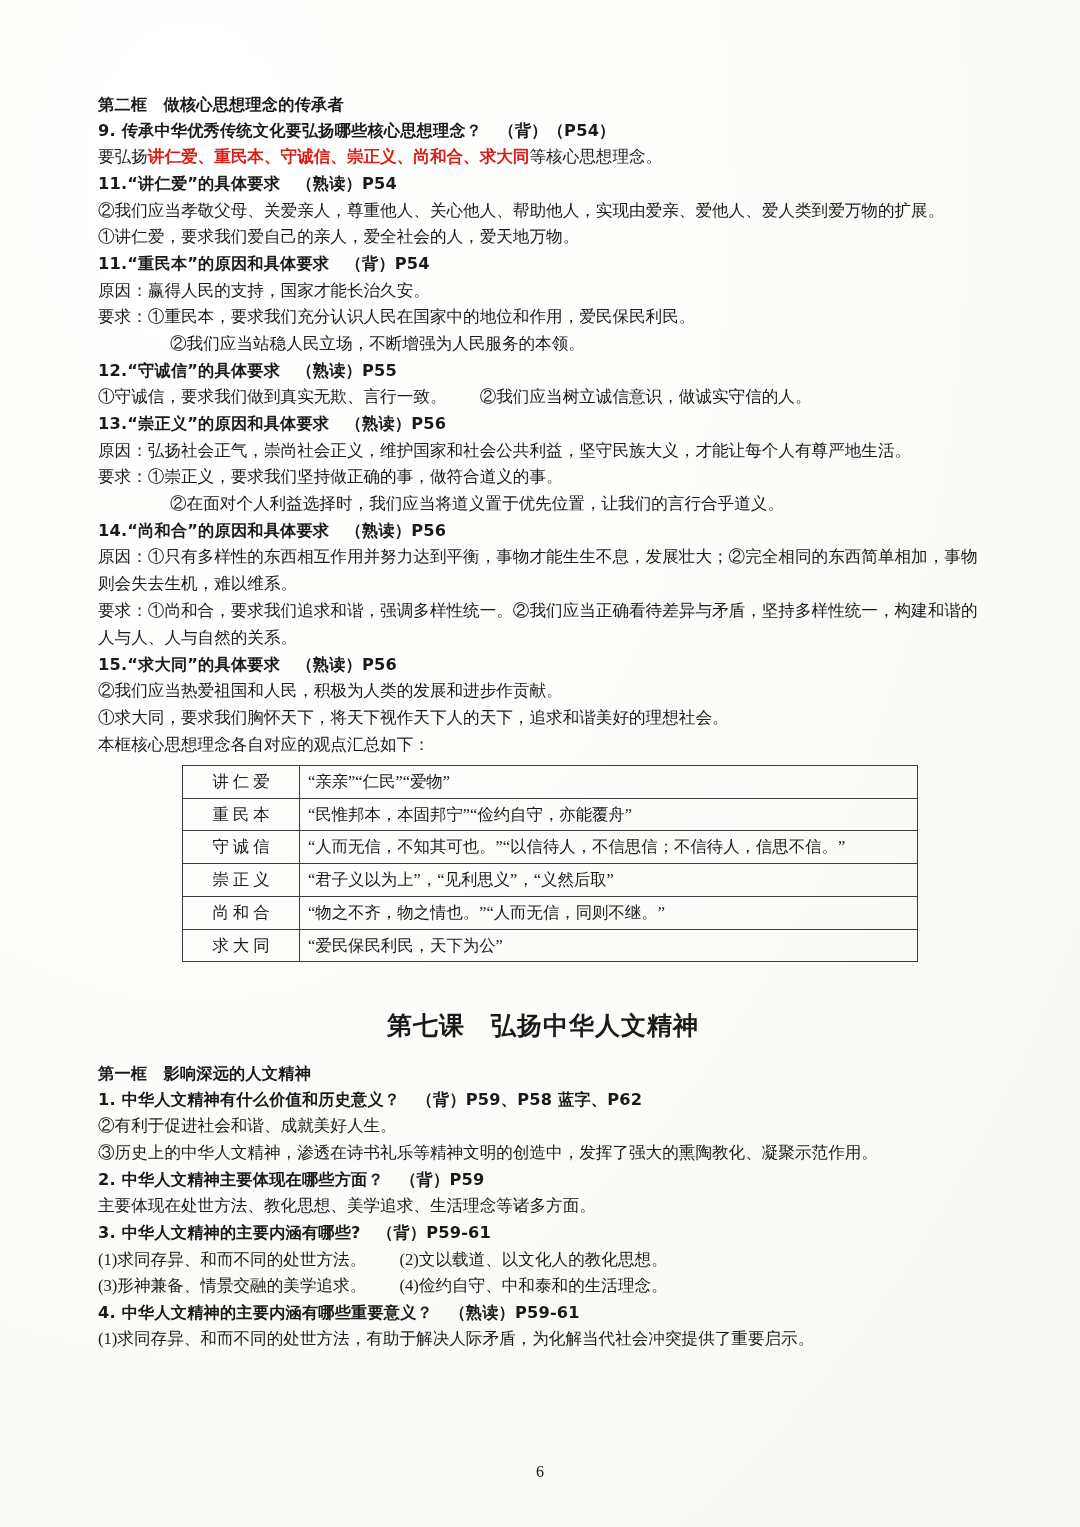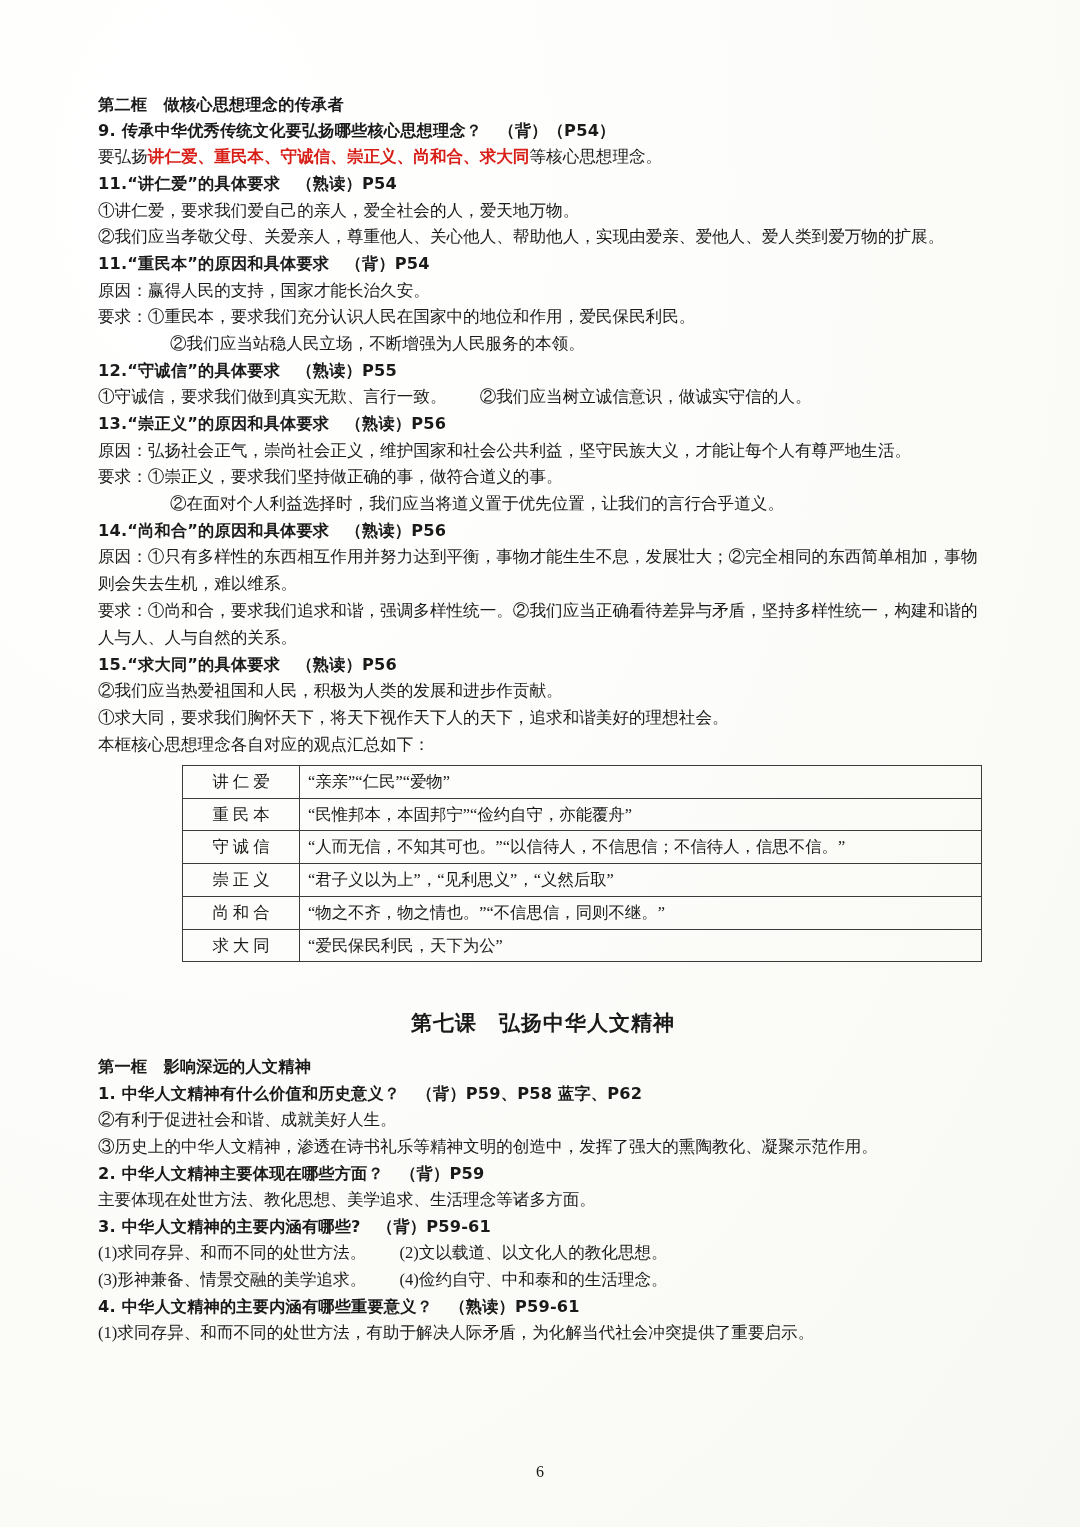--- a/index.html
+++ b/index.html
@@ -42,28 +42,28 @@
     font-family: "DejaVu Sans", "Liberation Sans", sans-serif;
     text-align: center;
   }
   .hang2 {
     padding-left: 72px;
   }
   .lesson-title {
     text-align: center;
     font-weight: bold;
     font-family: "DejaVu Sans", "Liberation Sans", sans-serif;
-    font-size: 21px;
+    font-size: 25px;
     margin: 44px 0 14px 0;
     letter-spacing: 1px;
   }
   table.concepts {
     border-collapse: collapse;
     margin: 6px 0 0 84px;
-    width: 800px;
+    width: 736px;
     font-size: 16.4px;
   }
   table.concepts td {
     border: 1px solid #3b3b3b;
     padding: 4px 8px;
     vertical-align: middle;
     line-height: 1.45;
   }
   table.concepts td.key {
     width: 104px;
@@ -86,22 +86,22 @@
 
 <div class="page">
   <div class="doc">
 
     <p class="ln hd">第二框　做核心思想理念的传承者</p>
 
     <p class="ln hd">9. 传承中华优秀传统文化要弘扬哪些核心思想理念？　（背）（P54）</p>
     <p class="ln"><span>要弘扬</span><span class="red">讲仁爱、重民本、守诚信、崇正义、尚和合、求大同</span><span>等核心思想理念。</span></p>
 
     <p class="ln hd">11.“讲仁爱”的具体要求　（熟读）P54</p>
+    <p class="ln">②我们应当孝敬父母、关爱亲人，尊重他人、关心他人、帮助他人，实现由爱亲、爱他人、爱人类到爱万物的扩展。</p>
     <p class="ln">①讲仁爱，要求我们爱自己的亲人，爱全社会的人，爱天地万物。</p>
-    <p class="ln">②我们应当孝敬父母、关爱亲人，尊重他人、关心他人、帮助他人，实现由爱亲、爱他人、爱人类到爱万物的扩展。</p>
 
     <p class="ln hd">11.“重民本”的原因和具体要求　（背）P54</p>
     <p class="ln">原因：赢得人民的支持，国家才能长治久安。</p>
     <p class="ln">要求：①重民本，要求我们充分认识人民在国家中的地位和作用，爱民保民利民。</p>
     <p class="ln hang2">②我们应当站稳人民立场，不断增强为人民服务的本领。</p>
 
     <p class="ln hd">12.“守诚信”的具体要求　（熟读）P55</p>
     <p class="ln">①守诚信，要求我们做到真实无欺、言行一致。　　②我们应当树立诚信意识，做诚实守信的人。</p>
 
     <p class="ln hd">13.“崇正义”的原因和具体要求　（熟读）P56</p>
@@ -132,21 +132,21 @@
         <tr>
           <td class="key">守诚信</td>
           <td>“人而无信，不知其可也。”“以信待人，不信思信；不信待人，信思不信。”</td>
         </tr>
         <tr>
           <td class="key">崇正义</td>
           <td>“君子义以为上”，“见利思义”，“义然后取”</td>
         </tr>
         <tr>
           <td class="key">尚和合</td>
-          <td>“物之不齐，物之情也。”“不信思信，同则不继。”</td>
+          <td>“物之不齐，物之情也。”“人而无信，同则不继。”</td>
         </tr>
         <tr>
           <td class="key">求大同</td>
           <td>“爱民保民利民，天下为公”</td>
         </tr>
       </tbody>
     </table>
 
     <h2 class="lesson-title">第七课　弘扬中华人文精神</h2>
 

